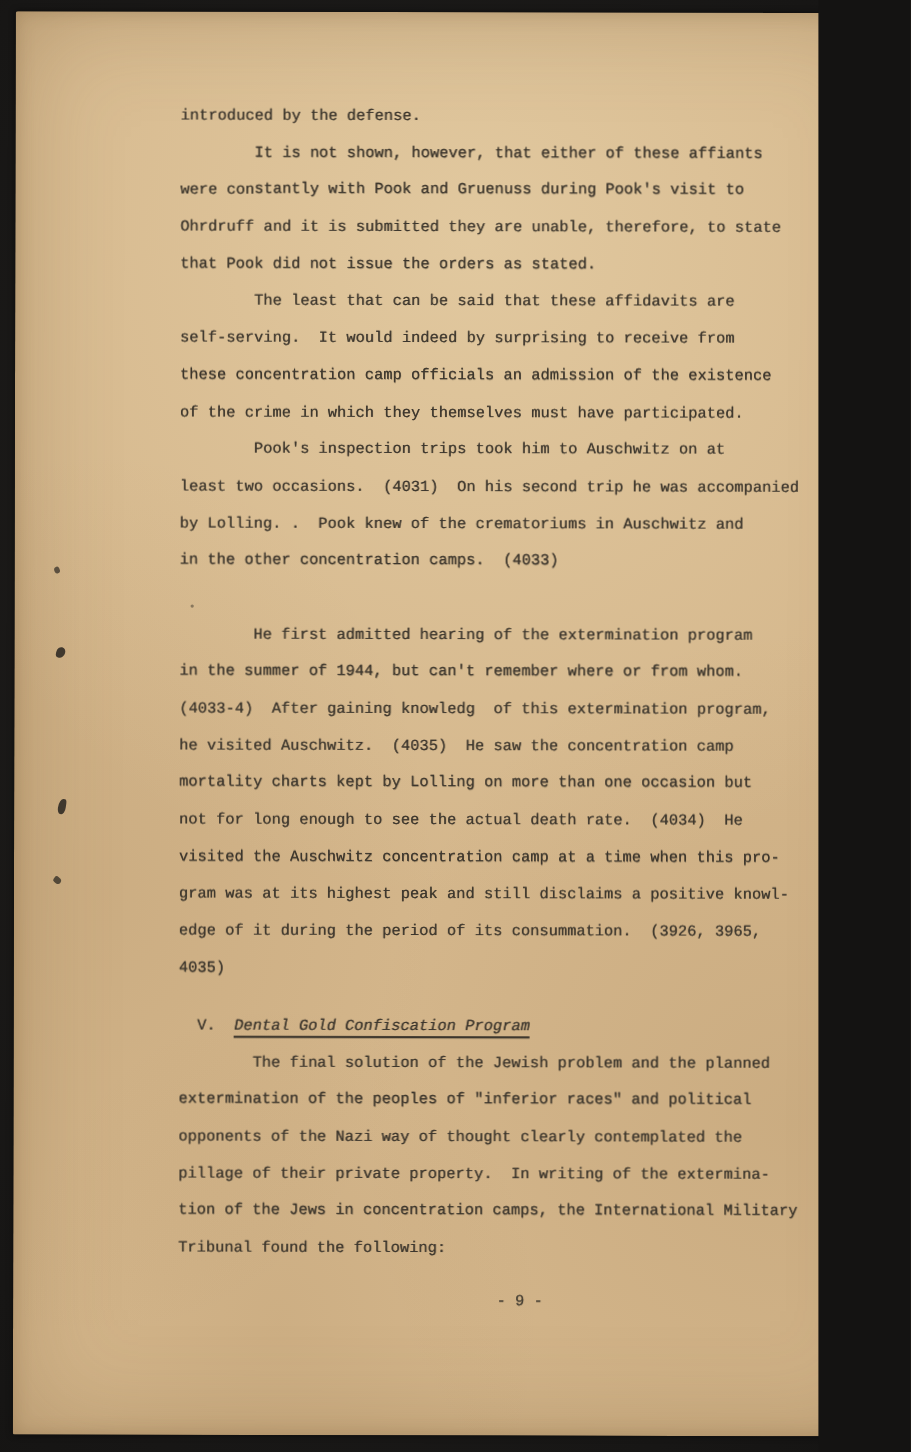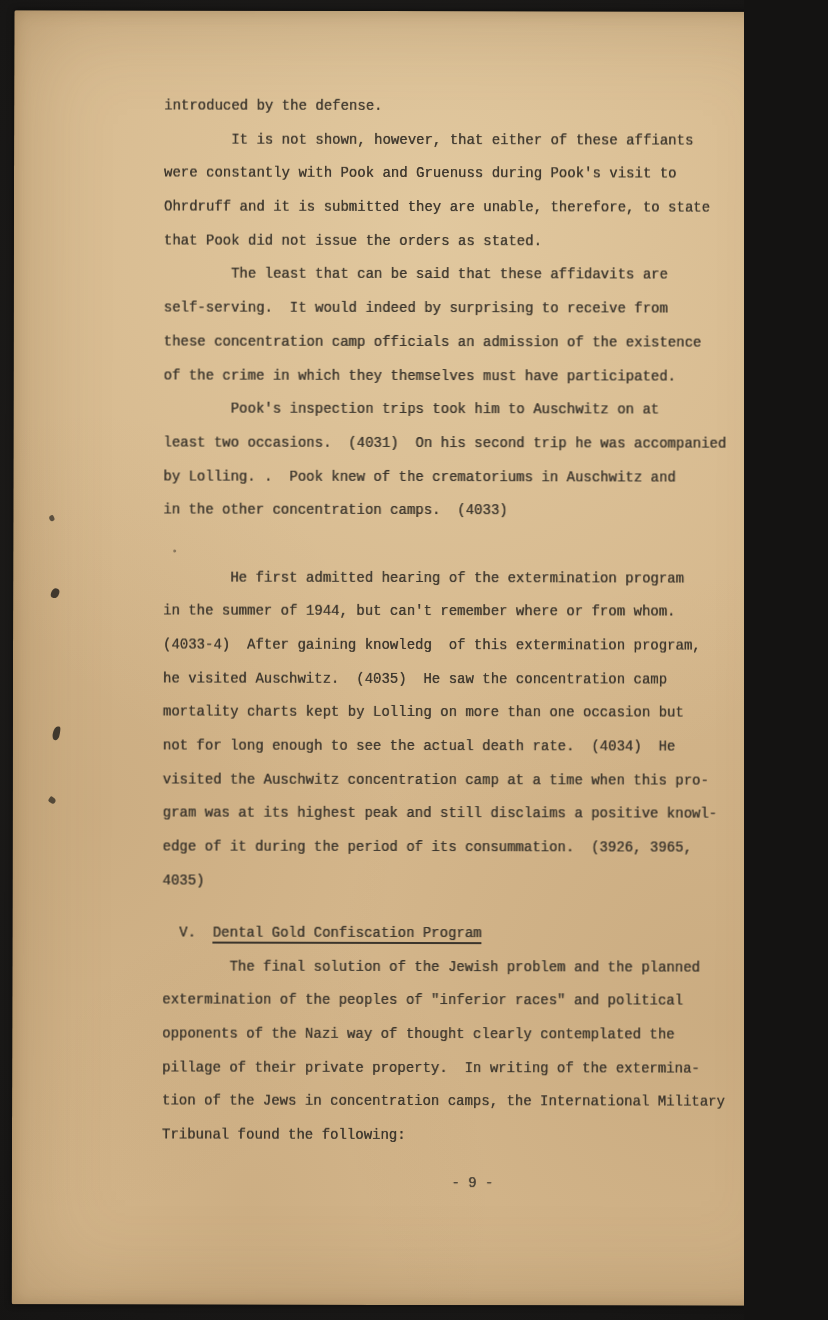--- a/index.html
+++ b/index.html
@@ -44,20 +44,21 @@
     line-height: 33.7px;
     color: var(--ink, #3b352c);
     white-space: pre;
     text-shadow: 0 0 0.6px rgba(55,48,38,0.65), 0.3px 0.3px 0.4px rgba(55,48,38,0.35);
     filter: blur(0.22px);
   }
   .line { height: 33.7px; }
   .underline {
     border-bottom: 2px solid var(--ink, #3b352c);
     padding-bottom: 1px;
+    font-style: italic;
   }
   .pagenum {
     text-align: center;
     transform: translateX(13px);
     color: #464035;
   }
   .speck {
     position: absolute;
     background: #2c2822;
     opacity: 0.88;

